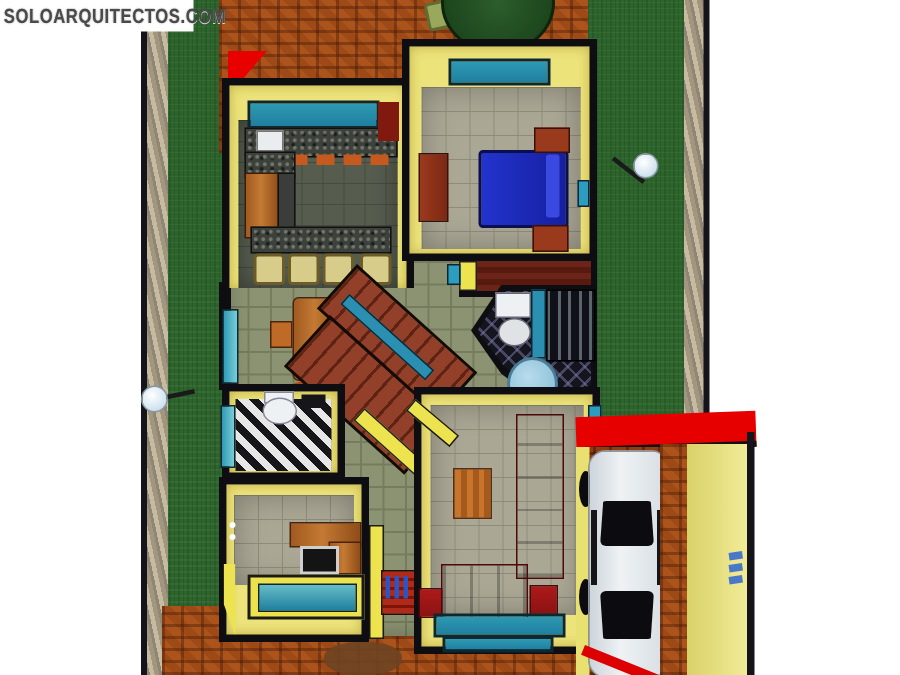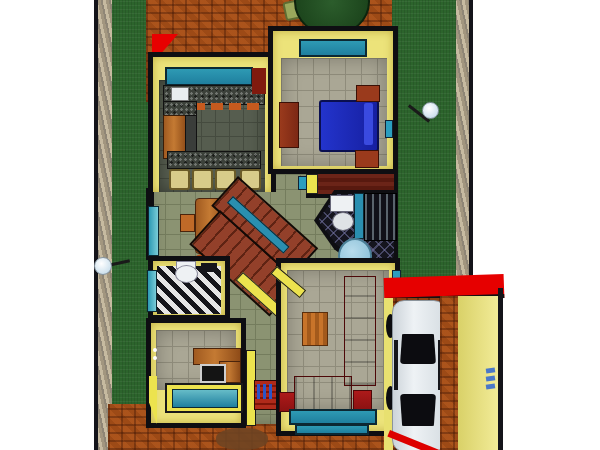--- a/index.html
+++ b/index.html
@@ -187,14 +187,17 @@
   <div class="abs" style="left:486px;top:376px;width:9px;height:5px;background:#4a78c8;transform:rotate(-8deg);"></div>
   <div class="abs" style="left:486px;top:384px;width:9px;height:5px;background:#4a78c8;transform:rotate(-8deg);"></div>
   <div class="abs" style="left:498px;top:288px;width:5px;height:162px;background:#14141a;"></div>
   <div class="abs" style="left:390px;top:430px;width:62px;height:7px;background:#dd0000;transform:rotate(22deg);transform-origin:0 0;"></div>
 
   <div class="abs" style="left:104px;top:262px;width:26px;height:3px;background:#1a1a1a;transform:rotate(-12deg);"></div>
   <div class="abs lamp" style="left:94px;top:257px;width:16px;height:16px;"></div>
   <div class="abs" style="left:406px;top:112px;width:26px;height:3px;background:#1a1a1a;transform:rotate(38deg);"></div>
   <div class="abs lamp" style="left:422px;top:102px;width:15px;height:15px;"></div>
 
+  <div class="abs watermark" style="left:0;top:0;width:129px;height:21px;">
+    <span style="padding-left:3px;">SOLOARQUITECTOS.COM</span>
+  </div>
 
 </div>
 
 </body></html>

